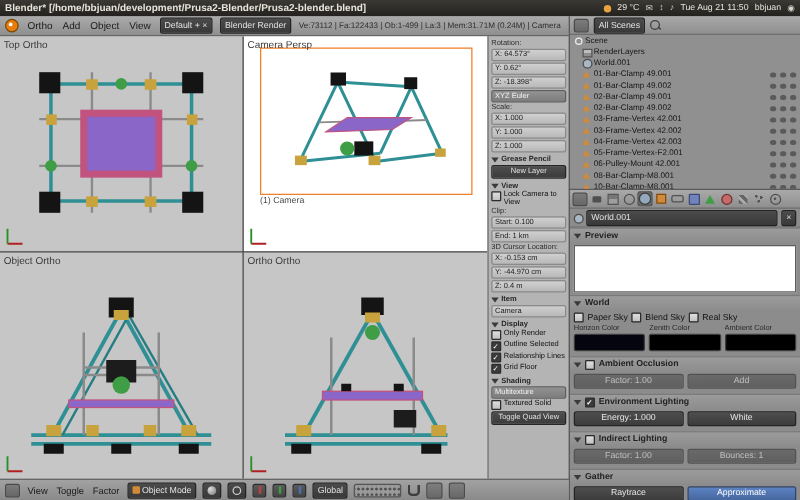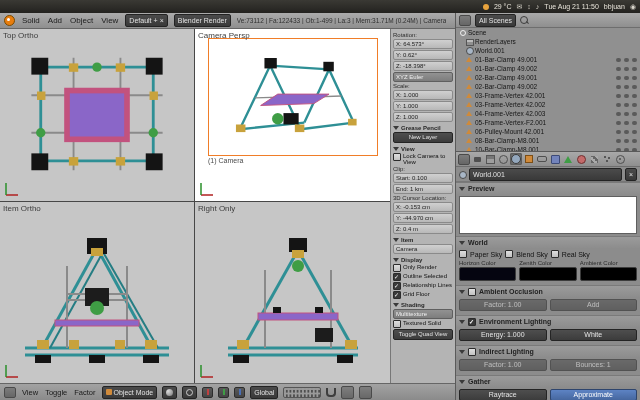--- a/index.html
+++ b/index.html
@@ -110,35 +110,36 @@
   .manip i{display:block;width:2px;height:6px}
   .layers-grid{width:36px;height:9px;border:1px solid #555;border-radius:2px;
       background-image:radial-gradient(circle,#4e4e4e 1px,transparent 1.3px);background-size:3.6px 4.5px;background-position:1px 1px;background-color:#9a9a9a}
   .magnet{width:6px;height:7px;border:2px solid #3e3e3e;border-top:none;border-radius:0 0 4px 4px}
   .mini-icon{width:11px;height:11px;border-radius:2px;background:linear-gradient(#7e7e7e,#686868);border:1px solid #4a4a4a}
 </style>
 </head>
 <body>
 
 <div id="os-bar" class="abs">
+  <span id="os-title">Blender* [/home/bbjuan/development/Prusa2-Blender/Prusa2-blender.blend]</span>
   <span id="os-right">
     <span class="weather-dot"></span>
     <span>29 °C</span>
     <span class="os-glyph">✉</span>
     <span class="os-glyph">↕</span>
     <span class="os-glyph">♪</span>
     <span>Tue Aug 21 11:50</span>
     <span>bbjuan</span>
     <span class="os-glyph">◉</span>
   </span>
 </div>
 
 <div id="info-header" class="abs">
   <span class="blogo"></span>
-  <span class="menu-item">Solid</span>
+  <span class="menu-item">Ortho</span>
   <span class="menu-item">Add</span>
   <span class="menu-item">Object</span>
   <span class="menu-item">View</span>
   <span class="dk widget">
     <span>Default</span>
     <span>+</span>
     <span>×</span>
   </span>
   <span class="dk widget">
     <span>Blender Render</span>
@@ -251,21 +252,21 @@
         <rect x="108" y="132" width="10" height="9"></rect>
           <rect x="138" y="132" width="12" height="9"></rect>
         <rect x="84" y="40" width="12" height="8"></rect>
       </g>
       <g fill="#141414">
         <rect x="28" y="147" width="16" height="8"></rect>
           <rect x="82" y="147" width="16" height="8"></rect>
           <rect x="136" y="147" width="16" height="8"></rect>
       </g>
     </svg>
-    <span class="vp-label">Item Ortho</span>
+    <span class="vp-label">Object Ortho</span>
     <svg class="axis-widget" width="18" height="18">
       <line x1="3" y1="15" x2="15" y2="15" stroke="#b02020" stroke-width="1.5"></line>
       <line x1="3" y1="15" x2="3" y2="3" stroke="#2a8f2a" stroke-width="1.5"></line>
     </svg>
   </div>
 
   <div class="vp-cell" style="left:195px;top:173px;width:195px;height:181px">
     <svg width="180" height="170" viewBox="0 0 180 170" style="position:absolute;left:8px;top:6px">
       <g stroke="#2e8f95" stroke-width="3">
         <line x1="25" y1="140" x2="155" y2="140"></line>
@@ -286,21 +287,21 @@
       <g fill="#c8a23c">
         <rect x="34" y="132" width="12" height="9"></rect>
           <rect x="142" y="132" width="12" height="9"></rect>
         <rect x="89" y="42" width="12" height="8"></rect>
       </g>
       <g fill="#141414">
         <rect x="30" y="147" width="16" height="8"></rect>
           <rect x="134" y="147" width="16" height="8"></rect>
       </g>
     </svg>
-    <span class="vp-label">Right Only</span>
+    <span class="vp-label">Ortho Ortho</span>
     <svg class="axis-widget" width="18" height="18">
       <line x1="3" y1="15" x2="15" y2="15" stroke="#b02020" stroke-width="1.5"></line>
       <line x1="3" y1="15" x2="3" y2="3" stroke="#2a8f2a" stroke-width="1.5"></line>
     </svg>
   </div>
 
   <div class="vp-divider abs" style="left:194px;top:0;width:1px;height:354px"></div>
   <div class="vp-divider abs" style="left:0;top:172px;width:390px;height:1px"></div>
 </div>
 

